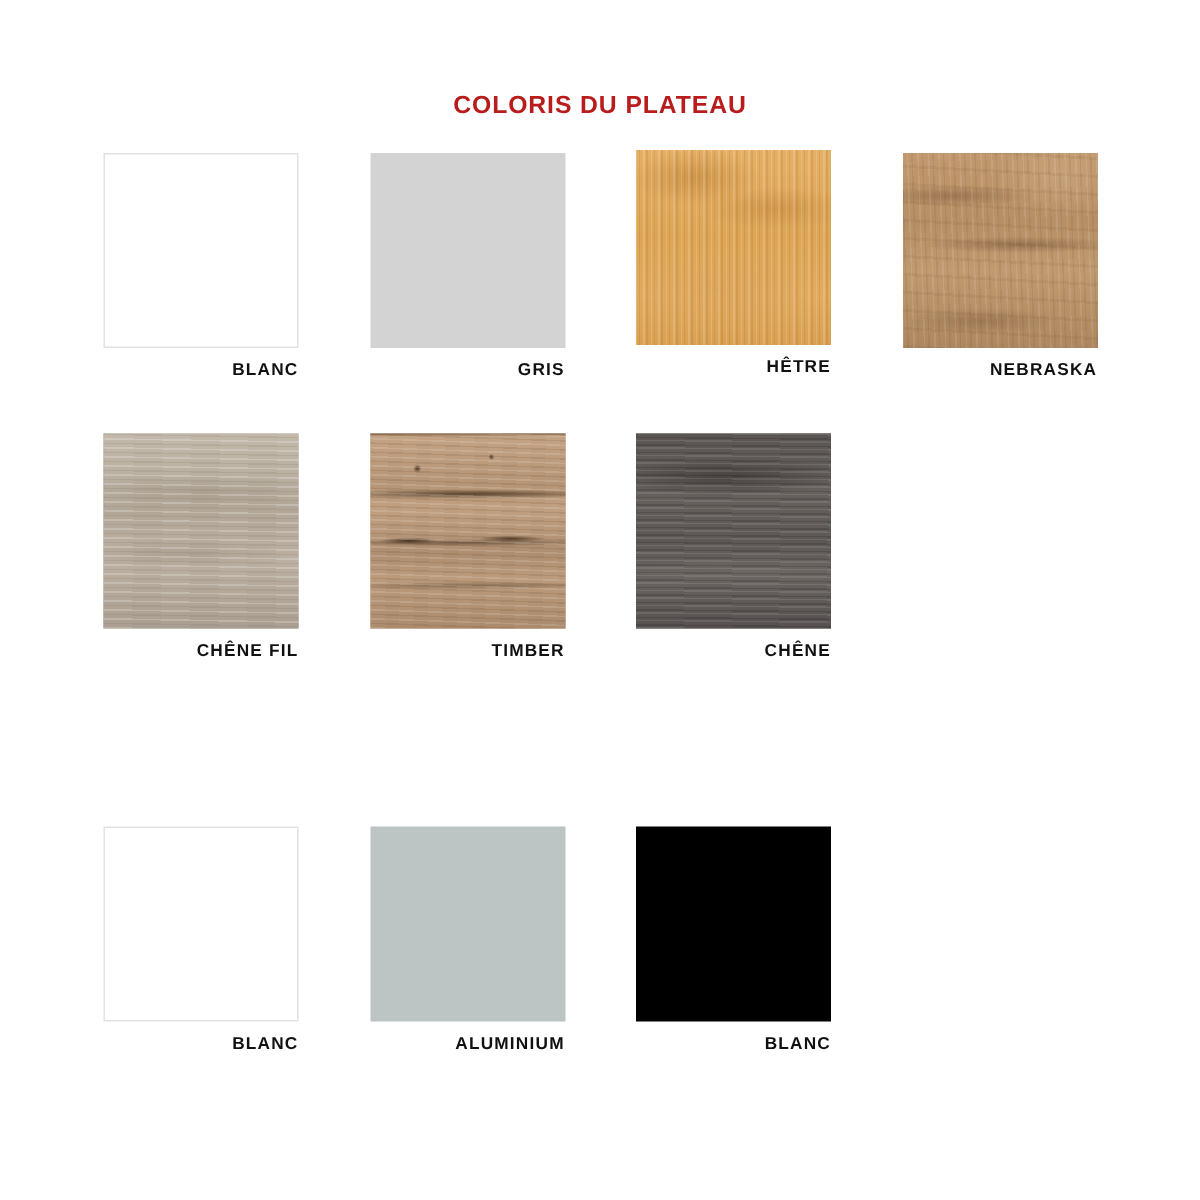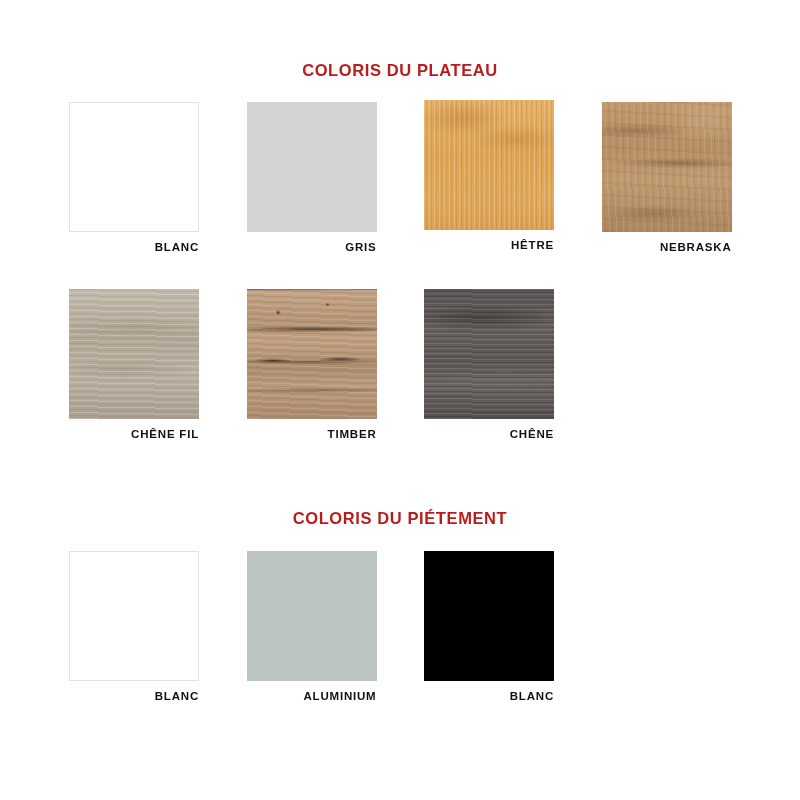--- a/index.html
+++ b/index.html
@@ -186,21 +186,20 @@
       <div class="swatch-cell">
         <span class="swatch tex-timber"></span>
         <span class="swatch-label">TIMBER</span>
       </div>
       <div class="swatch-cell">
         <span class="swatch tex-cedre"></span>
         <span class="swatch-label">CHÊNE</span>
       </div>
     </div>
 
-  <h2 class="section-title" id="title-pietement">COLORIS DU PIÉTEMENT</h2>
 
   <div class="swatch-grid" id="grid-pietement">
       <div class="swatch-cell">
         <span class="swatch bordered" style="background-color: rgb(255, 255, 255);"></span>
         <span class="swatch-label">BLANC</span>
       </div>
       <div class="swatch-cell">
         <span class="swatch" style="background-color: rgb(188, 196, 196);"></span>
         <span class="swatch-label">ALUMINIUM</span>
       </div>

